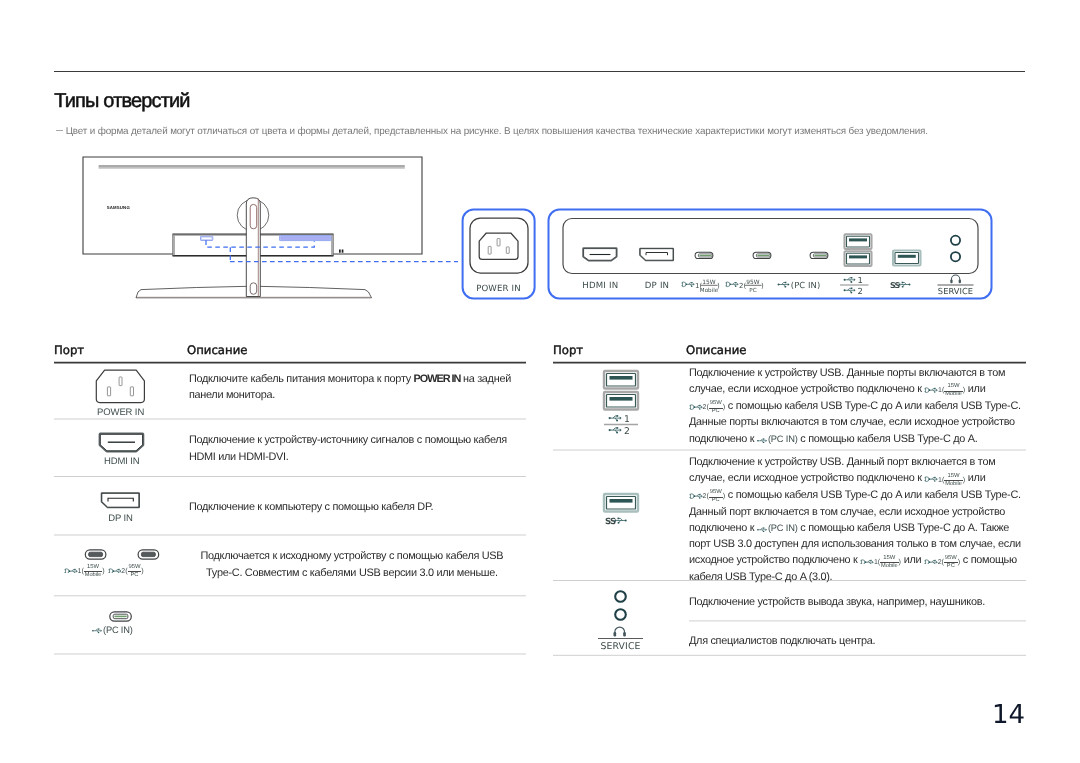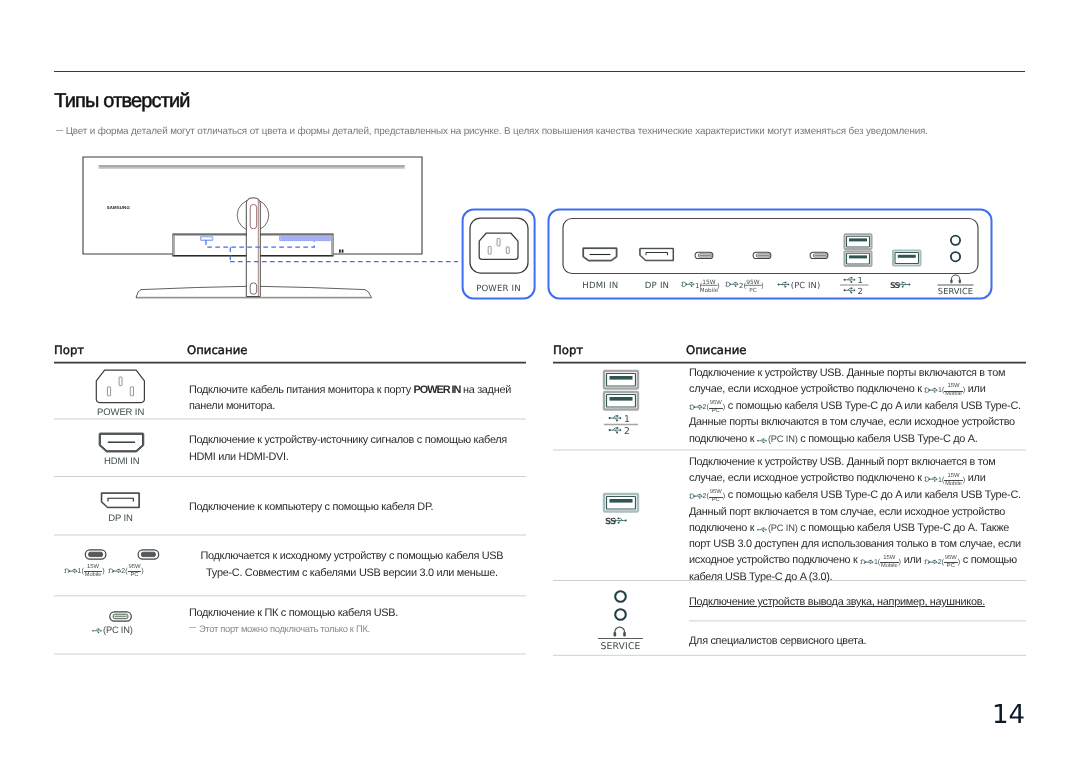--- a/index.html
+++ b/index.html
@@ -355,30 +355,26 @@
       <g>
         <g transform="translate(613.5,626) scale(0.95)">
             <use href="#headphone"></use>
           </g>
         <path d="M598 638.5 L643 638.5" stroke="#5a5a5a" stroke-width="1.1"></path>
         <text x="620.5" y="648.5" text-anchor="middle" font-family="DejaVu Sans, sans-serif" font-size="9.3" fill="#3d4b4b" letter-spacing="0.1">SERVICE</text>
       </g>
     </g>
   </svg>
 
-  <div class="desc" style="left:188.9px;top:371.2px;width:326px;margin-top:11px;">
+  <div class="desc" style="left:188.9px;top:371.2px;width:326px;">
     <span>Подключите кабель питания монитора к порту </span><b>POWER IN</b><span> на задней панели монитора.</span>
   </div>
   <div class="desc" style="left:188.9px;top:498.7px;width:326px;">Подключение к компьютеру с помощью кабеля DP.</div>
   <div class="desc" style="left:188.9px;top:432.4px;width:326px;">Подключение к устройству-источнику сигналов с помощью кабеля HDMI или HDMI-DVI.</div>
   <div class="desc" style="left:188.9px;top:548.4px;width:326px;text-align:center;">Подключается к исходному устройству с помощью кабеля USB Type-C. Совместим с кабелями USB версии 3.0 или меньше.</div>
-  <div class="desc" style="left:188.9px;top:604.5px;width:326px;">
-    <div>Подключение к ПК с помощью кабеля USB.</div>
-    <div class="subnote"><span class="dash"></span><span>Этот порт можно подключать только к ПК.</span></div>
-  </div>
 
   <div class="glyrow" style="left:64px;top:563.5px;"><span class="gly"><svg viewBox="0 0 26 11" width="13.6" height="5.8">
           <use href="#usbc-dp"></use>
         </svg><span class="g-n">1</span><span class="g-p">(</span><span class="frac"><span class="fr-n">15W</span><span class="fr-d">Mobile</span></span><span class="g-p">)</span></span> <span class="gly"><svg viewBox="0 0 26 11" width="13.6" height="5.8">
           <use href="#usbc-dp"></use>
         </svg><span class="g-n">2</span><span class="g-p">(</span><span class="frac"><span class="fr-n">95W</span><span class="fr-d">PC</span></span><span class="g-p">)</span></span></div>
   <div class="glyrow" style="left:92px;top:623.5px;"><span class="gly gly2"><svg viewBox="0 0 24 12" width="11" height="5.5">
           <use href="#usb-trident"></use>
         </svg><span class="g-t">(PC IN)</span></span></div>
 
@@ -393,15 +389,15 @@
           <use href="#usbc-dp"></use>
         </svg><span class="g-n">1</span><span class="g-p">(</span><span class="frac"><span class="fr-n">15W</span><span class="fr-d">Mobile</span></span><span class="g-p">)</span></span> или <span class="gly"><svg viewBox="0 0 26 11" width="13.6" height="5.8">
           <use href="#usbc-dp"></use>
         </svg><span class="g-n">2</span><span class="g-p">(</span><span class="frac"><span class="fr-n">95W</span><span class="fr-d">PC</span></span><span class="g-p">)</span></span> с помощью кабеля USB Type-C до A или кабеля USB Type-C. Данный порт включается в том случае, если исходное устройство подключено к <span class="gly gly2"><svg viewBox="0 0 24 12" width="11" height="5.5">
           <use href="#usb-trident"></use>
         </svg><span class="g-t">(PC IN)</span></span> с помощью кабеля USB Type-C до A. Также порт USB 3.0 доступен для использования только в том случае, если исходное устройство подключено к <span class="gly"><svg viewBox="0 0 26 11" width="13.6" height="5.8">
           <use href="#usbc-dp"></use>
         </svg><span class="g-n">1</span><span class="g-p">(</span><span class="frac"><span class="fr-n">15W</span><span class="fr-d">Mobile</span></span><span class="g-p">)</span></span> или <span class="gly"><svg viewBox="0 0 26 11" width="13.6" height="5.8">
           <use href="#usbc-dp"></use>
         </svg><span class="g-n">2</span><span class="g-p">(</span><span class="frac"><span class="fr-n">95W</span><span class="fr-d">PC</span></span><span class="g-p">)</span></span> с помощью кабеля USB Type-C до A (3.0).</div>
-  <div class="desc" style="left:689px;top:594.1px;width:332px;text-decoration:underline;">Подключение устройств вывода звука, например, наушников.</div>
-  <div class="desc" style="left:689px;top:633.1px;width:332px;">Для специалистов сервисного цвета.</div>
+  <div class="desc" style="left:689px;top:594.1px;width:332px;">Подключение устройств вывода звука, например, наушников.</div>
+  <div class="desc" style="left:689px;top:633.1px;width:332px;">Для специалистов подключать центра.</div>
 </div>
 
 </body></html>

